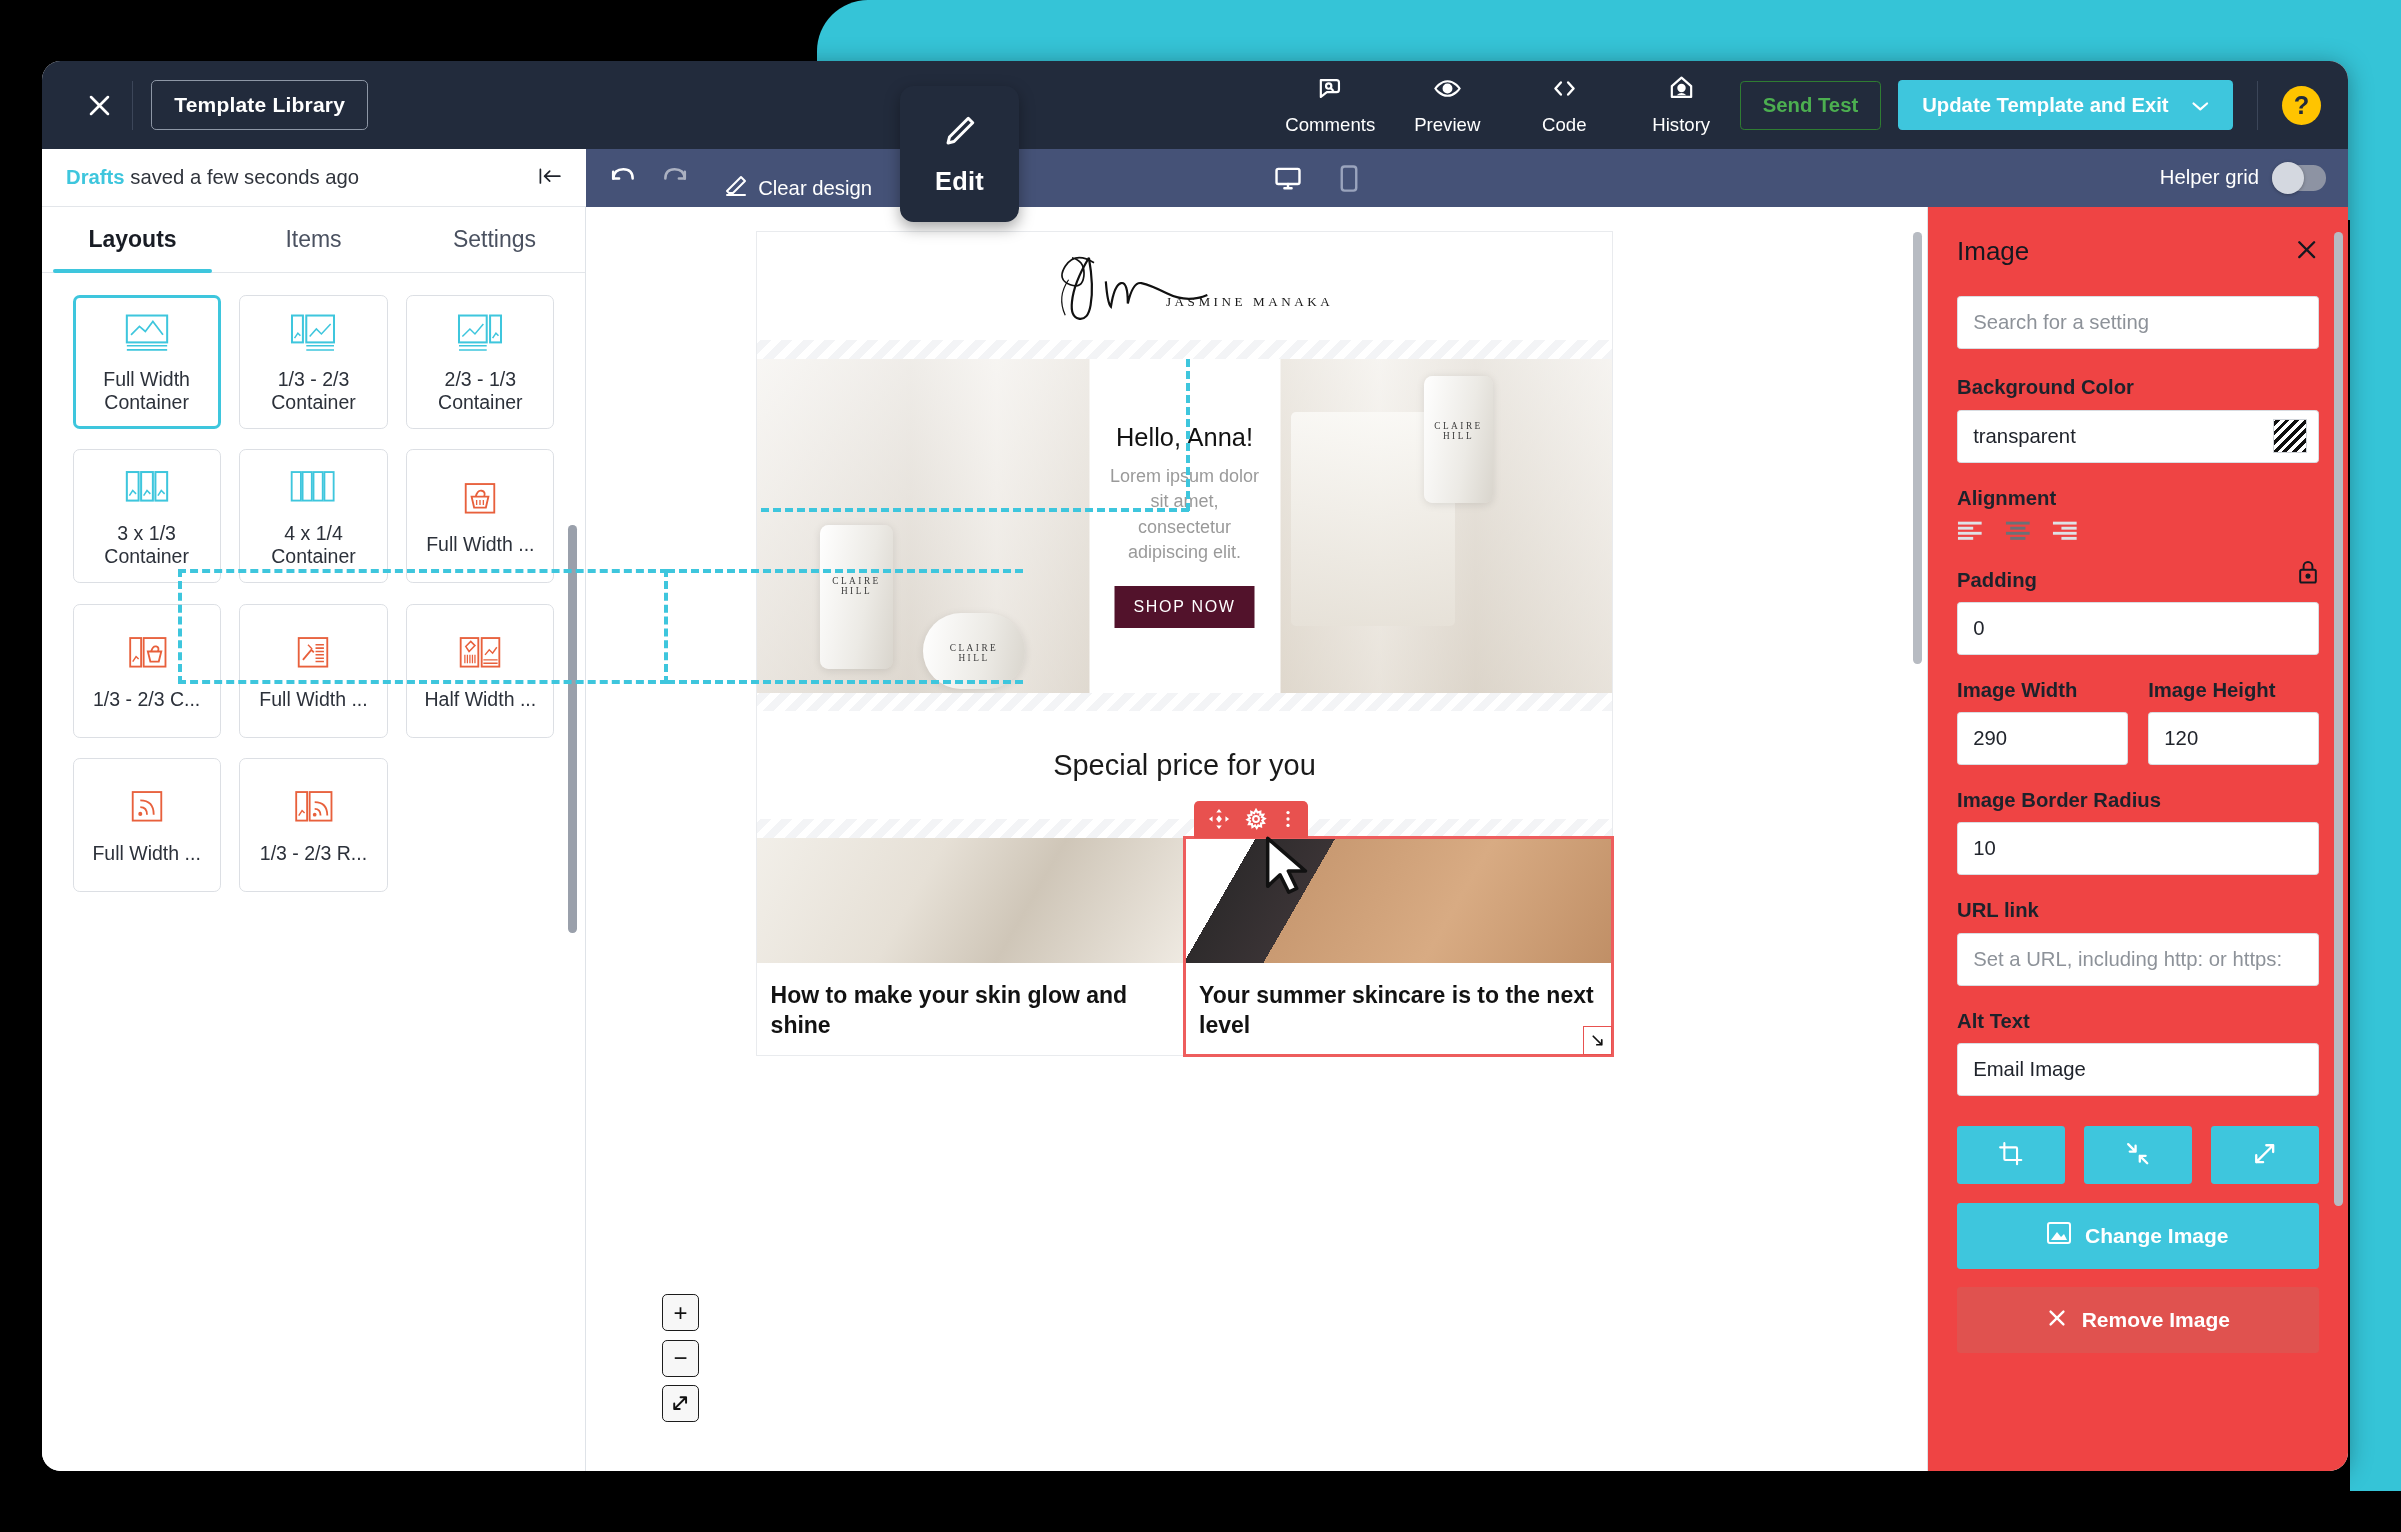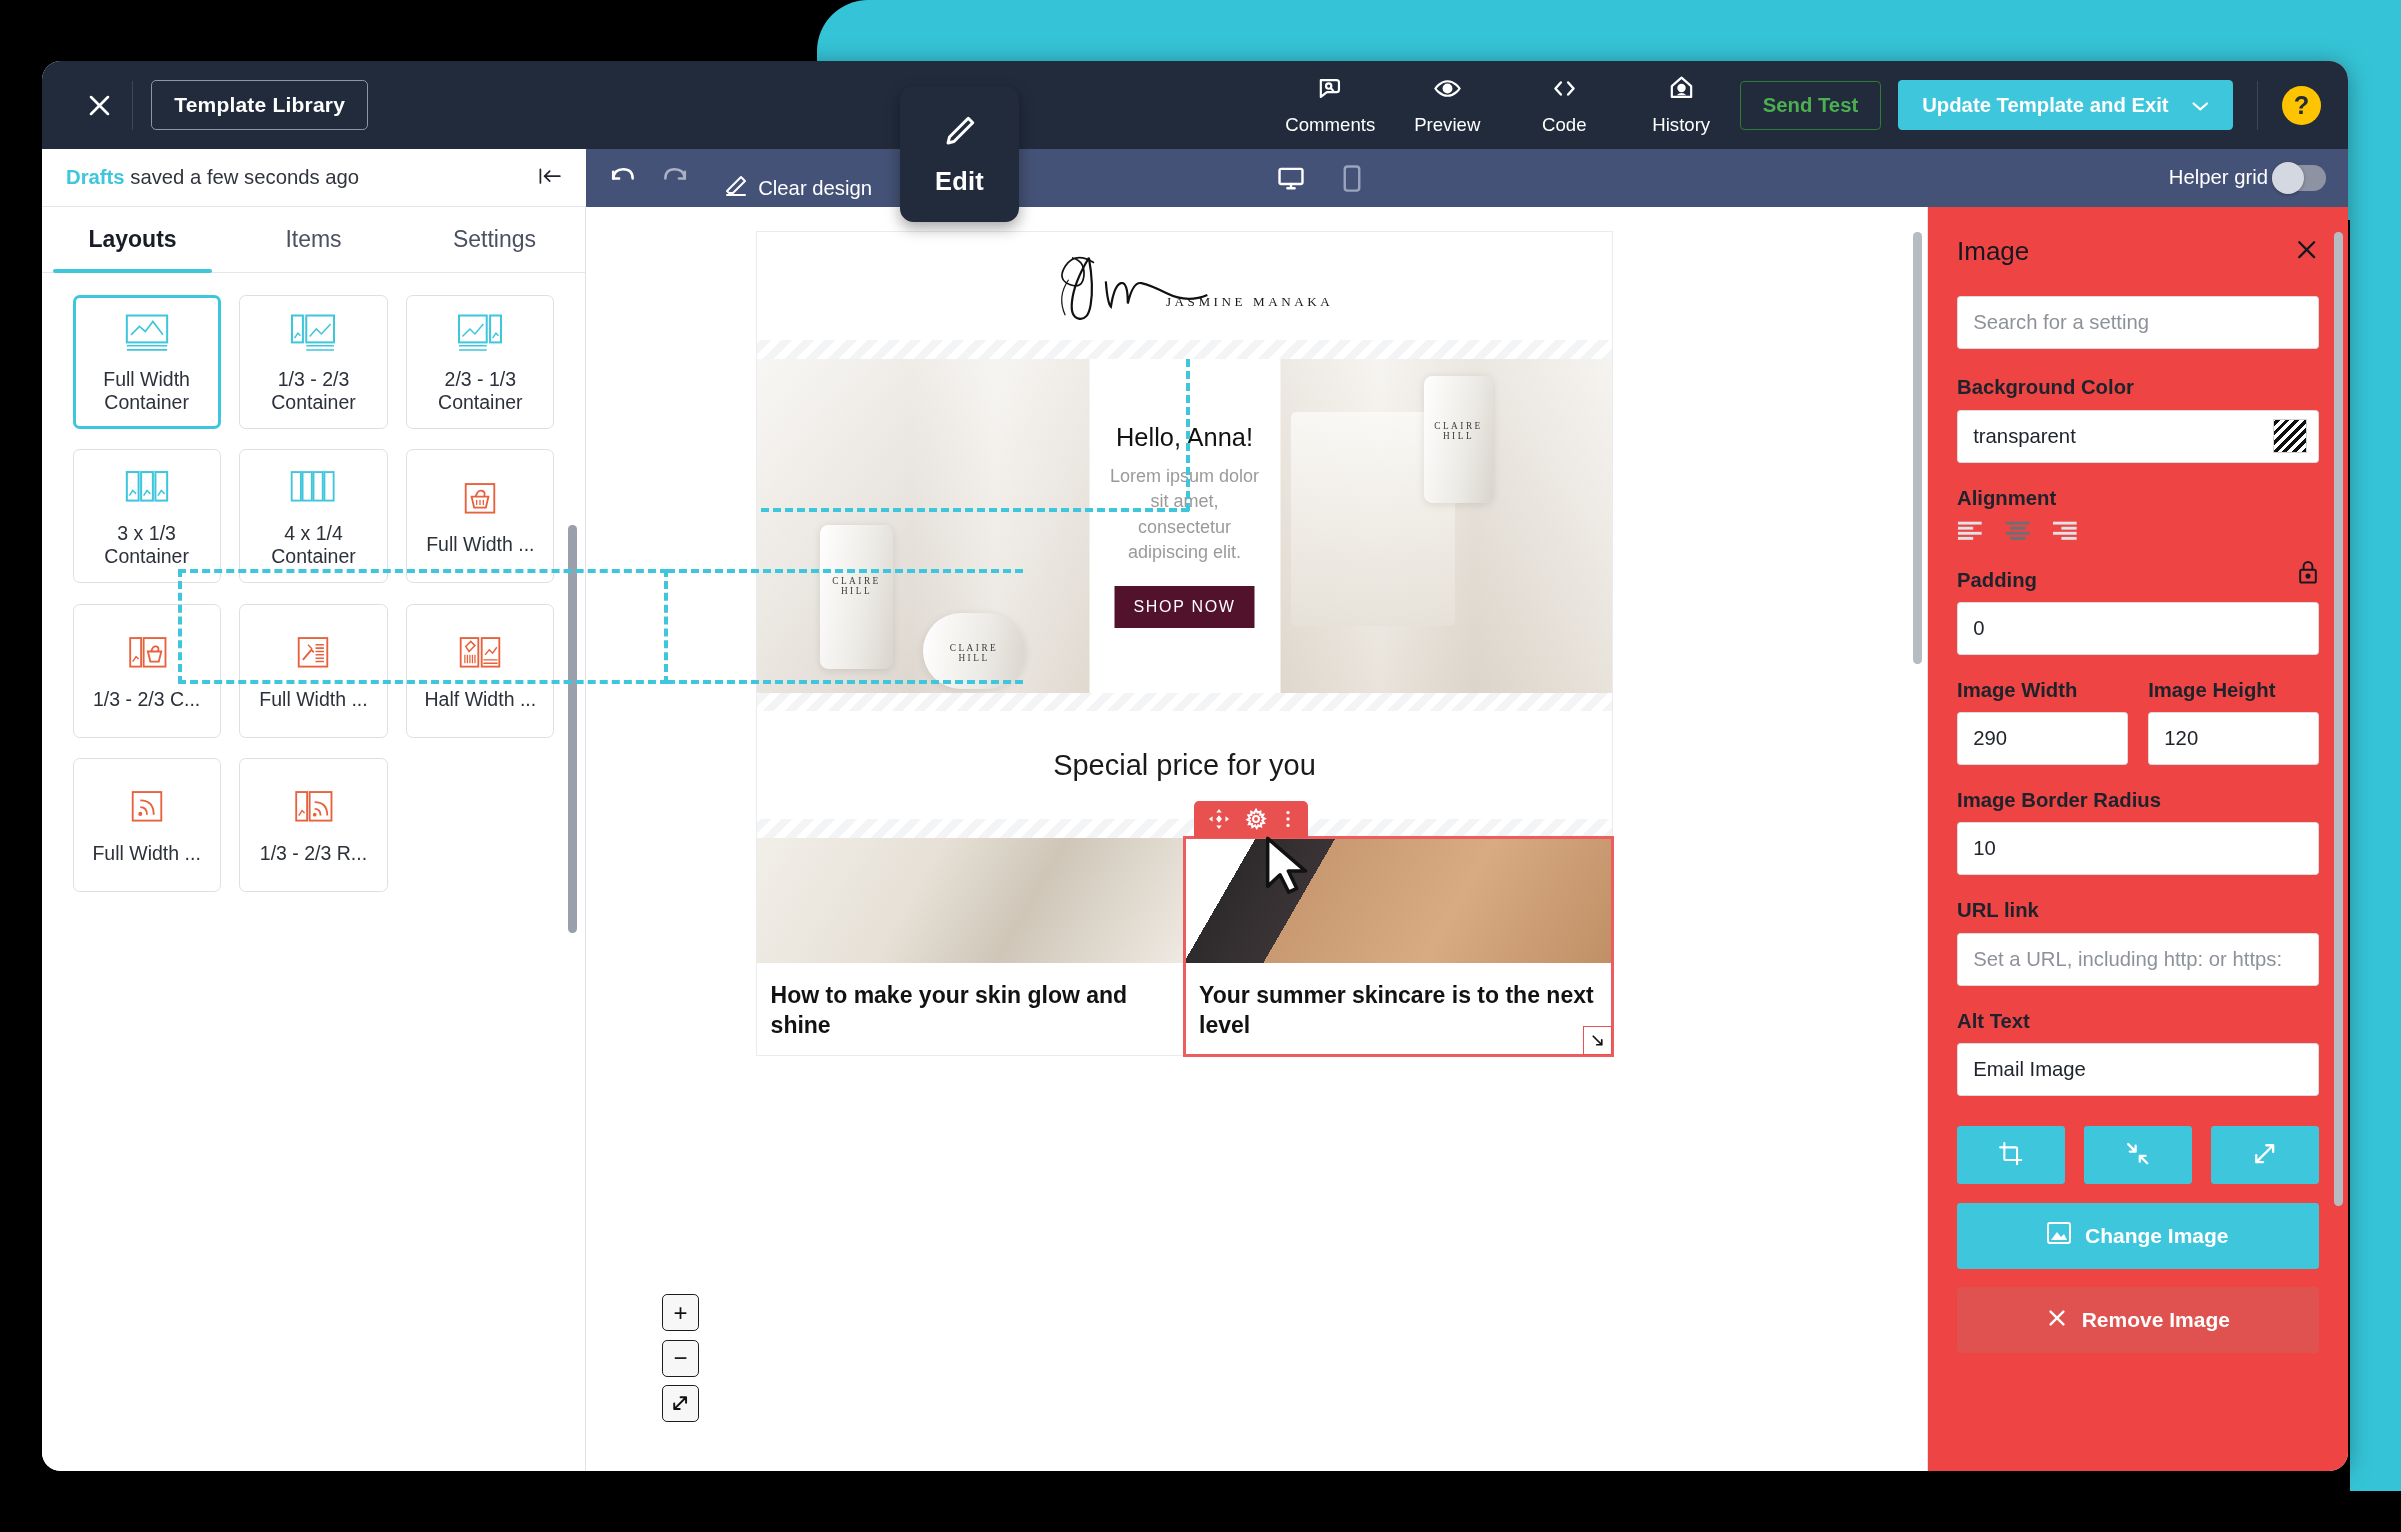--- a/index.html
+++ b/index.html
@@ -117,21 +117,21 @@
   .collapse-icon { margin-left: auto; color: #30343c; cursor: pointer; }
   .subbar-right {
     flex: 1 1 auto; height: 58px; background: #455277;
     display: flex; align-items: center; padding: 0 22px; color: #fff;
   }
   .icon-btn { cursor: pointer; display: flex; align-items: center; }
   .undo { margin-right: 24px; }
   .redo { margin-right: 34px; opacity: .55; }
   .clear-design { display: flex; align-items: center; gap: 10.2px; font-size: 20.3px; cursor: pointer; margin-top: 20px; }
   .device-group { margin: 0 auto; display: flex; align-items: center; gap: 34px; }
-  .helper-grid-wrap { margin-left: auto; display: flex; align-items: center; gap: 4px; }
+  .helper-grid-wrap { margin-left: auto; display: flex; align-items: center; gap: 13px; }
   .helper-grid-lbl { font-size: 20.3px; }
   .toggle {
     width: 54px; height: 25.4px; border-radius: 12.7px; background: #8d93a3;
     position: relative; cursor: pointer;
   }
   .toggle .knob {
     position: absolute; left: 0; top: -3.4px;
     width: 32px; height: 32px; border-radius: 50%;
     background: #d4d8e0; box-shadow: 0 0.8px 3.4px rgba(0,0,0,.3);
   }

